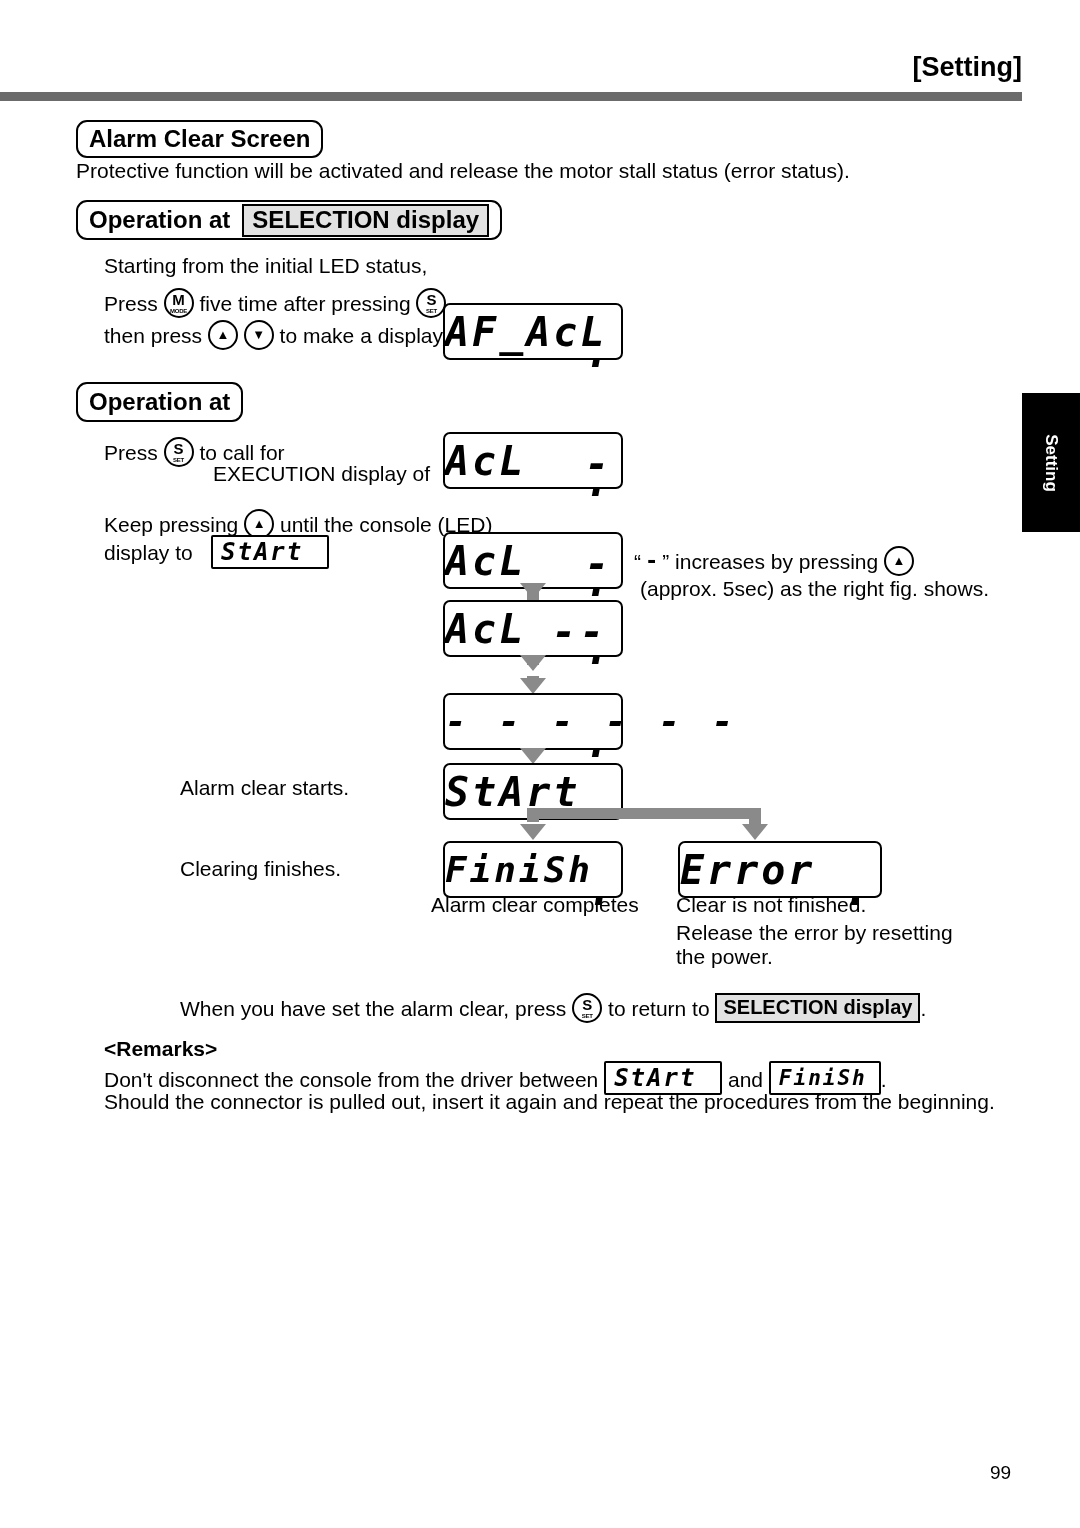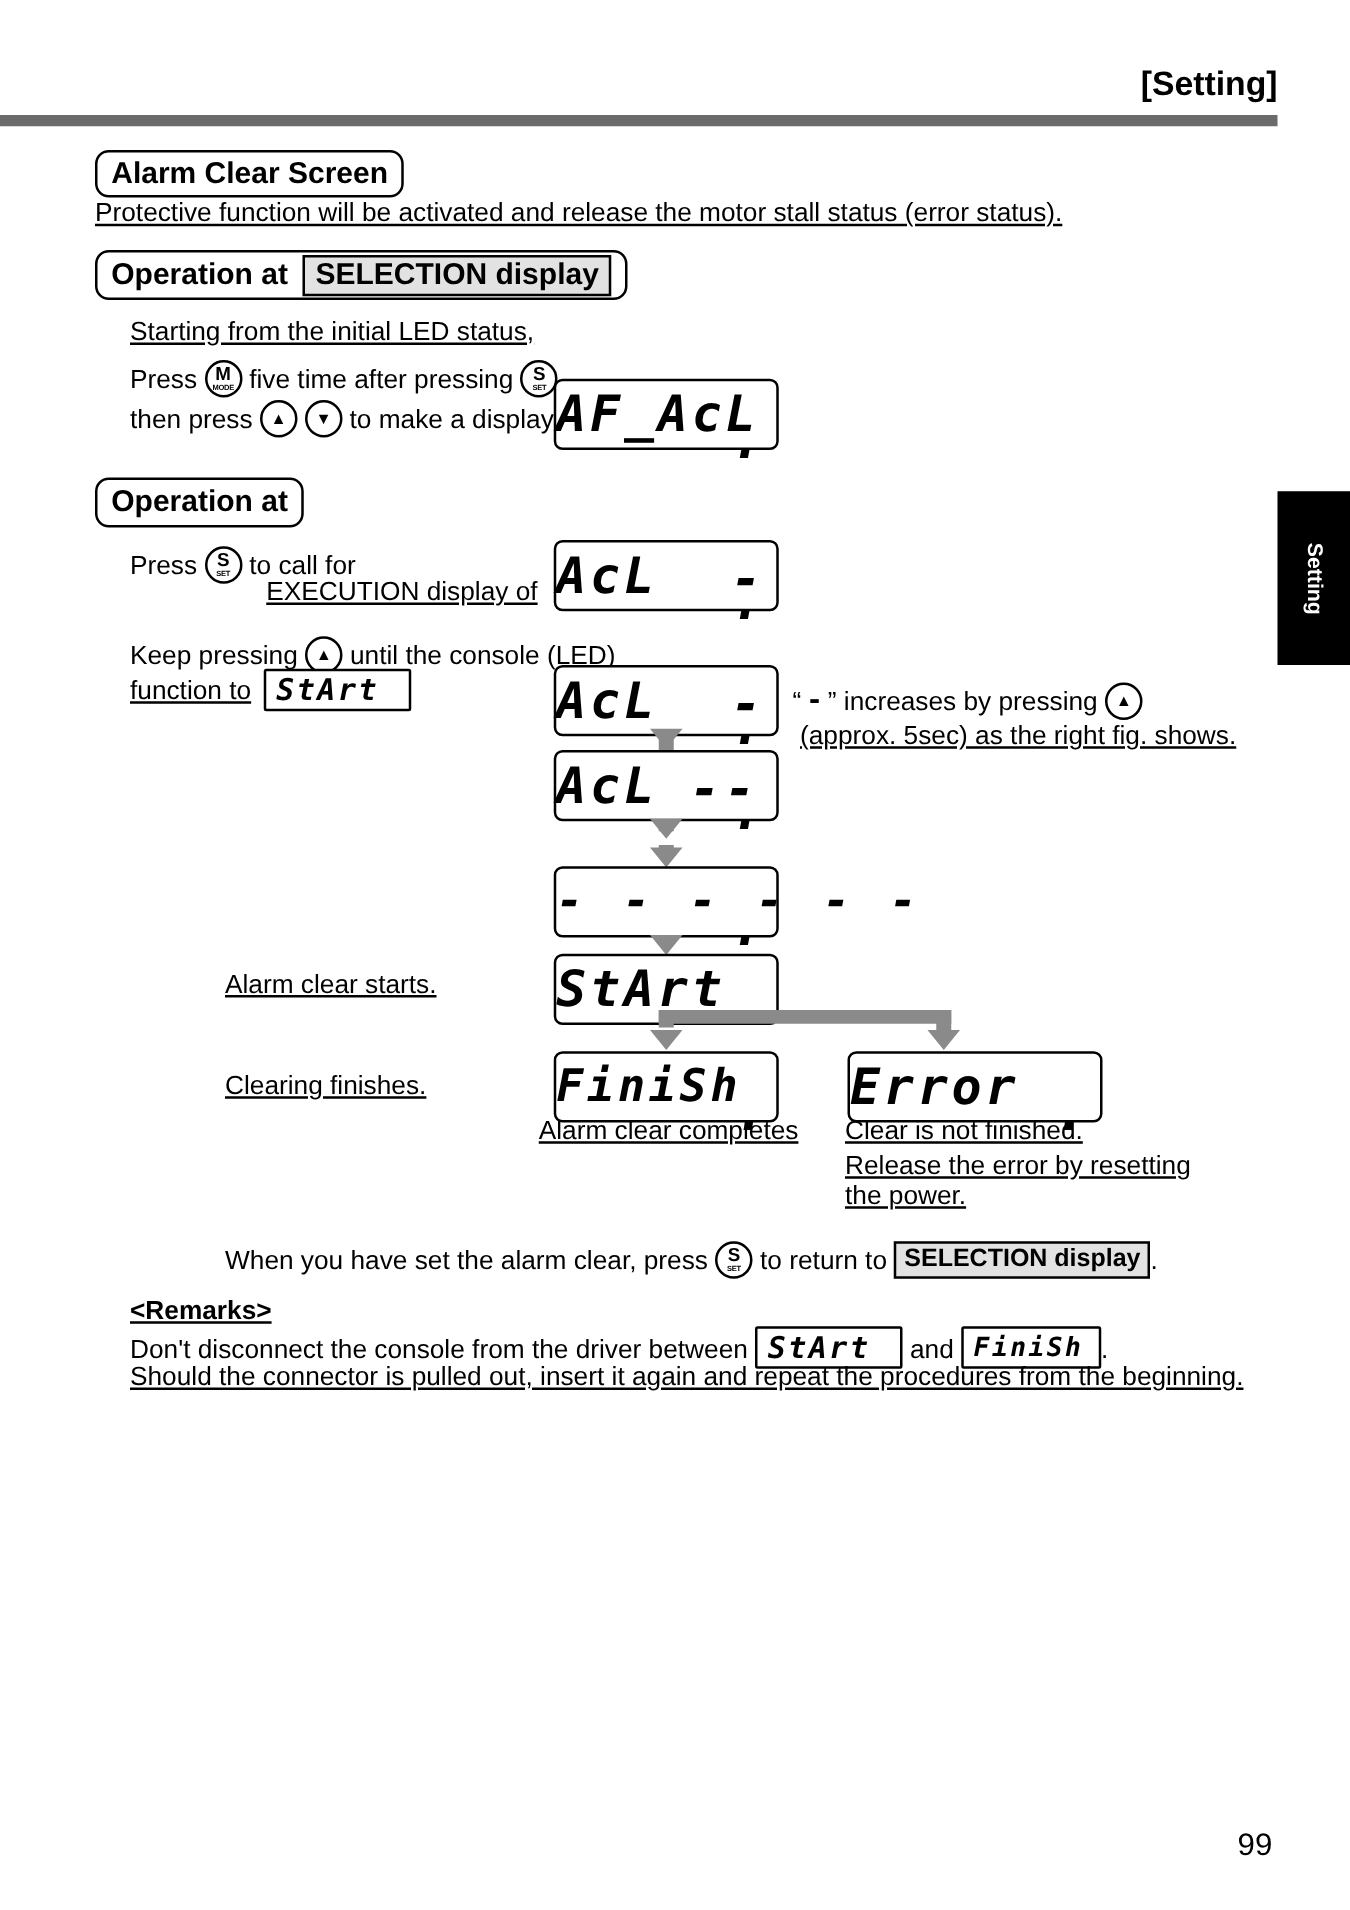--- a/index.html
+++ b/index.html
@@ -81,21 +81,20 @@
   #pill-alarm-clear { top: 120px; left: 76px; }
   #pill-selection   { top: 200px; left: 76px; height: 40px; }
   #pill-execution   { top: 382px; left: 76px; height: 40px; }
 
   
   .btext {
     position: absolute;
     font-size: 21px;
     line-height: 1.0;
     white-space: nowrap;
-    text-decoration: underline;
   }
   .btext.bold { font-weight: bold; }
 
   #intro-line    { top: 160px; left: 76px; }
   #t-start-led   { top: 255px; left: 104px; }
   #t-press-line  { top: 288px; left: 104px; }
   #t-then-press  { top: 320px; left: 104px; }
 
   #t-press-s     { top: 437px; left: 104px; }
   #t-exec-of     { top: 463px; left: 213px; }
@@ -245,21 +244,21 @@
   #br-left-v  { left: 527px; top: 808px; width: 12px; height: 14px; }
   #br-right-v { left: 749px; top: 808px; width: 12px; height: 20px; }
   #br-head-l  { left: 520px; top: 824px; }
   #br-head-r  { left: 742px; top: 824px; }
 
   
   #page-number {
     position: absolute;
     top: 1462px;
     left: 990px;
-    font-size: 25px;
+    font-size: 19px;
   }
 </style>
 </head>
 <body>
 
 <div id="header-title">[Setting]</div>
 <div id="header-rule"></div>
 
 <div id="side-tab">
   <div id="side-tab-label">Setting</div>
@@ -348,21 +347,21 @@
     <span>Keep pressing</span>
     &nbsp;
     <span class="key tri">
       <span class="key-main">▲</span>
     </span>
     &nbsp;
     <span>until the console (LED)</span>
   </span>
 </div>
 
-<div class="btext" id="t-changes-to">function to</div>
+<div class="btext" id="t-changes-to">display to</div>
 
 <div class="led inline-sm" id="led-start-inline">
   <span class="segs">StArt</span>
 </div>
 
 <div class="led big" id="led-acl-2">
   <span class="segs">AcL</span>
   <span class="dot">.</span>
 </div>
 <div style="position:absolute; top:541px; left:585px; font-family:'DejaVu Sans Mono', monospace; font-weight:bold; font-style:italic; font-size:40px;">-</div>

